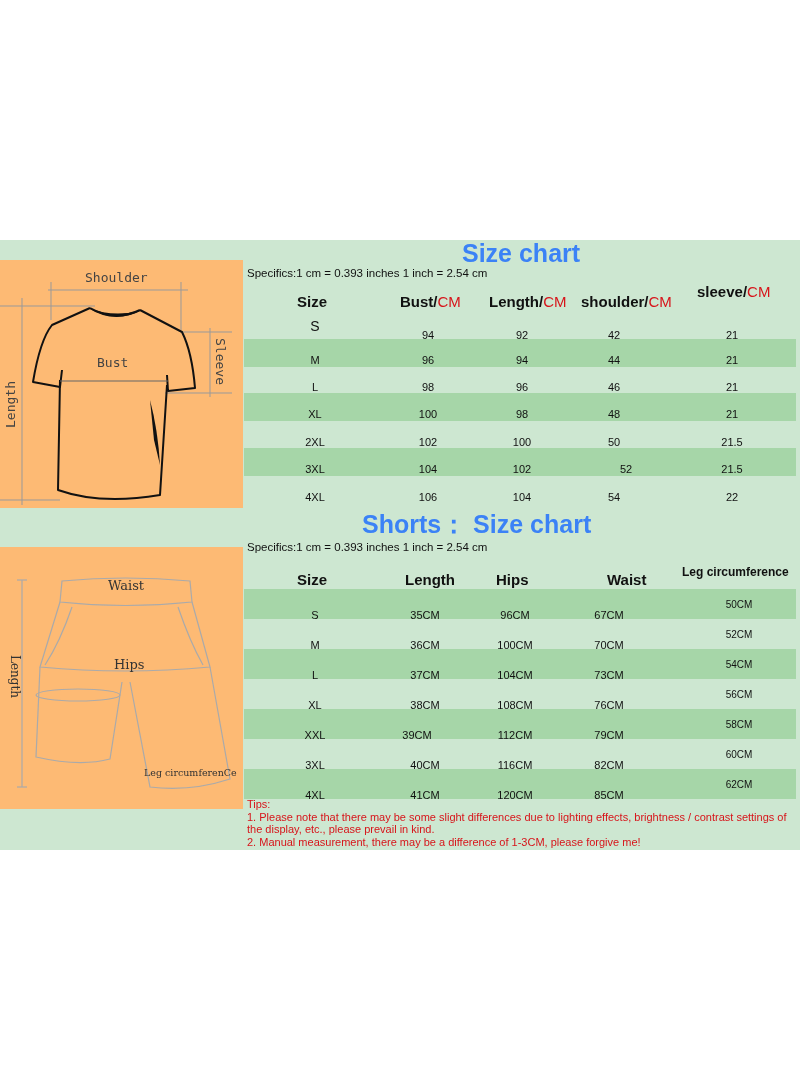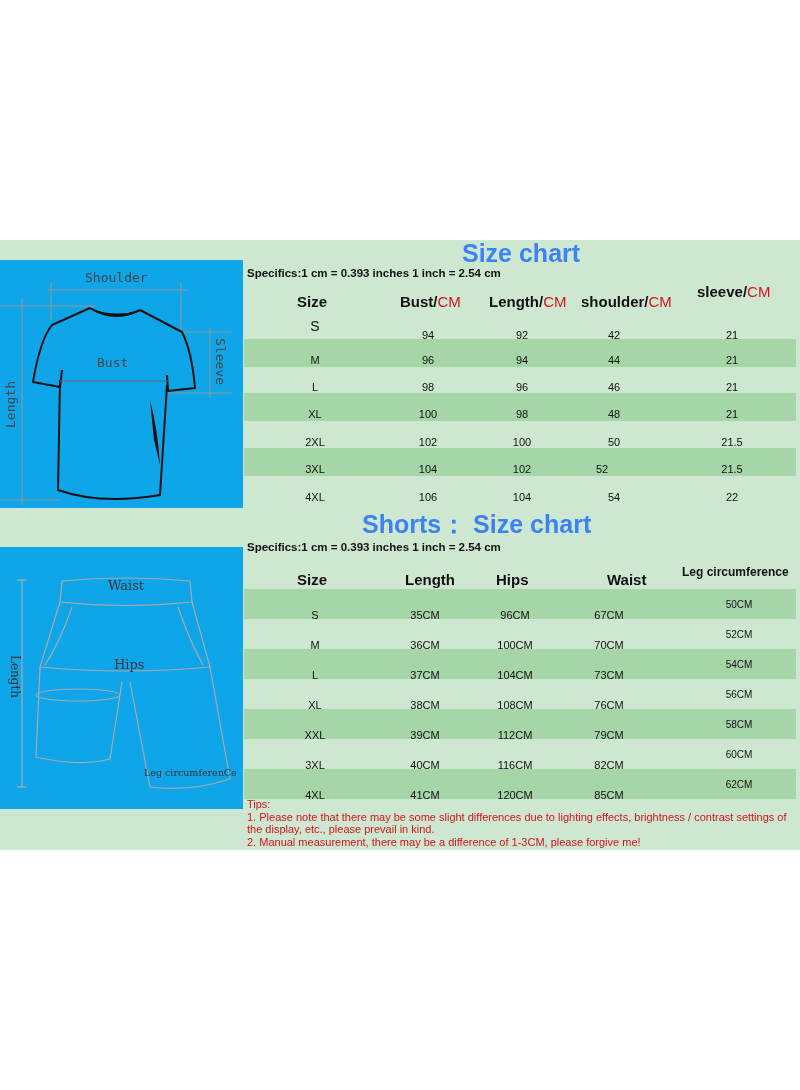--- a/index.html
+++ b/index.html
@@ -1,31 +1,31 @@
 <!DOCTYPE html>
 <html><head>
 <meta charset="utf-8">
 <style>
   * { box-sizing: border-box; margin: 0; padding: 0; }
   html, body { width: 800px; height: 1090px; background: #ffffff; overflow: hidden; }
   body { position: relative; font-family: "Liberation Sans", sans-serif; color: #111; }
 
   .panel { position: absolute; left: 0; top: 240px; width: 800px; height: 610px; background: #cde7d1; }
 
-  .illus { position: absolute; background: #0ea5e9; }
+  .illus { position: absolute; background: #fdba74; }
   .illus.shirt { left: 0; top: 260px; width: 243px; height: 248px; }
   .illus.shorts { left: 0; top: 547px; width: 243px; height: 262px; }
   .illus svg { position: absolute; left: 0; top: 0; }
   .illus-label { position: absolute; font-family: "DejaVu Sans Mono", monospace; color: #444; font-size: 13px; white-space: nowrap; }
   .illus-label.vert { transform: rotate(-90deg); transform-origin: left top; }
   .illus-label.vert-cw { transform: rotate(90deg); transform-origin: left top; }
   .illus-label.serif { font-family: "DejaVu Serif", serif; color: #333; }
 
   .title { position: absolute; color: #3b82f6; font-weight: bold; font-size: 25px; white-space: nowrap; }
-  .specifics { position: absolute; left: 247px; font-size: 11.5px; font-weight: bold; white-space: nowrap; }
+  .specifics { position: absolute; left: 247px; font-size: 11.5px; font-weight: normal; white-space: nowrap; }
 
   .hdr { position: absolute; font-weight: bold; font-size: 15px; white-space: nowrap; }
   .hdr .unit { color: #d7141a; font-weight: normal; }
   .hdr.small { font-size: 12px; }
 
   .row { position: absolute; left: 244px; width: 552px; height: 30px; }
   .row.dark { background: #a6d6a8; }
   .cell { position: absolute; font-size: 11px; text-align: center; white-space: nowrap; }
   .cell.big { font-size: 14px; }
   .cell.leg { font-size: 10px; }
@@ -128,21 +128,21 @@
   <div class="cell" style="left:56px;width:30px;top:15px;">2XL</div>
   <div class="cell" style="left:164px;width:40px;top:15px;">102</div>
   <div class="cell" style="left:258px;width:40px;top:15px;">100</div>
   <div class="cell" style="left:350px;width:40px;top:15px;">50</div>
   <div class="cell" style="left:468px;width:40px;top:15px;">21.5</div>
 </div>
 <div class="row dark" style="top:448px;height:28px;">
   <div class="cell" style="left:56px;width:30px;top:15px;">3XL</div>
   <div class="cell" style="left:164px;width:40px;top:15px;">104</div>
   <div class="cell" style="left:258px;width:40px;top:15px;">102</div>
-  <div class="cell" style="left:338px;width:40px;top:15px;">52</div>
+  <div class="cell" style="left:362px;width:40px;top:15px;">52</div>
   <div class="cell" style="left:468px;width:40px;top:15px;">21.5</div>
 </div>
 <div class="row" style="top:476px;height:28px;">
   <div class="cell" style="left:56px;width:30px;top:15px;">4XL</div>
   <div class="cell" style="left:164px;width:40px;top:15px;">106</div>
   <div class="cell" style="left:258px;width:40px;top:15px;">104</div>
   <div class="cell" style="left:350px;width:40px;top:15px;">54</div>
   <div class="cell" style="left:468px;width:40px;top:15px;">22</div>
 </div>
 
@@ -178,21 +178,21 @@
 </div>
 <div class="row" style="top:679px;">
   <div class="cell" style="left:56px;width:30px;top:20px;">XL</div>
   <div class="cell" style="left:156px;width:50px;top:20px;">38CM</div>
   <div class="cell" style="left:246px;width:50px;top:20px;">108CM</div>
   <div class="cell" style="left:340px;width:50px;top:20px;">76CM</div>
   <div class="cell leg" style="left:470px;width:50px;top:10px;">56CM</div>
 </div>
 <div class="row dark" style="top:709px;">
   <div class="cell" style="left:56px;width:30px;top:20px;">XXL</div>
-  <div class="cell" style="left:156px;width:50px;top:20px;">39CM</div>
+  <div class="cell" style="left:148px;width:50px;top:20px;">39CM</div>
   <div class="cell" style="left:246px;width:50px;top:20px;">112CM</div>
   <div class="cell" style="left:340px;width:50px;top:20px;">79CM</div>
   <div class="cell leg" style="left:470px;width:50px;top:10px;">58CM</div>
 </div>
 <div class="row" style="top:739px;">
   <div class="cell" style="left:56px;width:30px;top:20px;">3XL</div>
   <div class="cell" style="left:156px;width:50px;top:20px;">40CM</div>
   <div class="cell" style="left:246px;width:50px;top:20px;">116CM</div>
   <div class="cell" style="left:340px;width:50px;top:20px;">82CM</div>
   <div class="cell leg" style="left:470px;width:50px;top:10px;">60CM</div>

